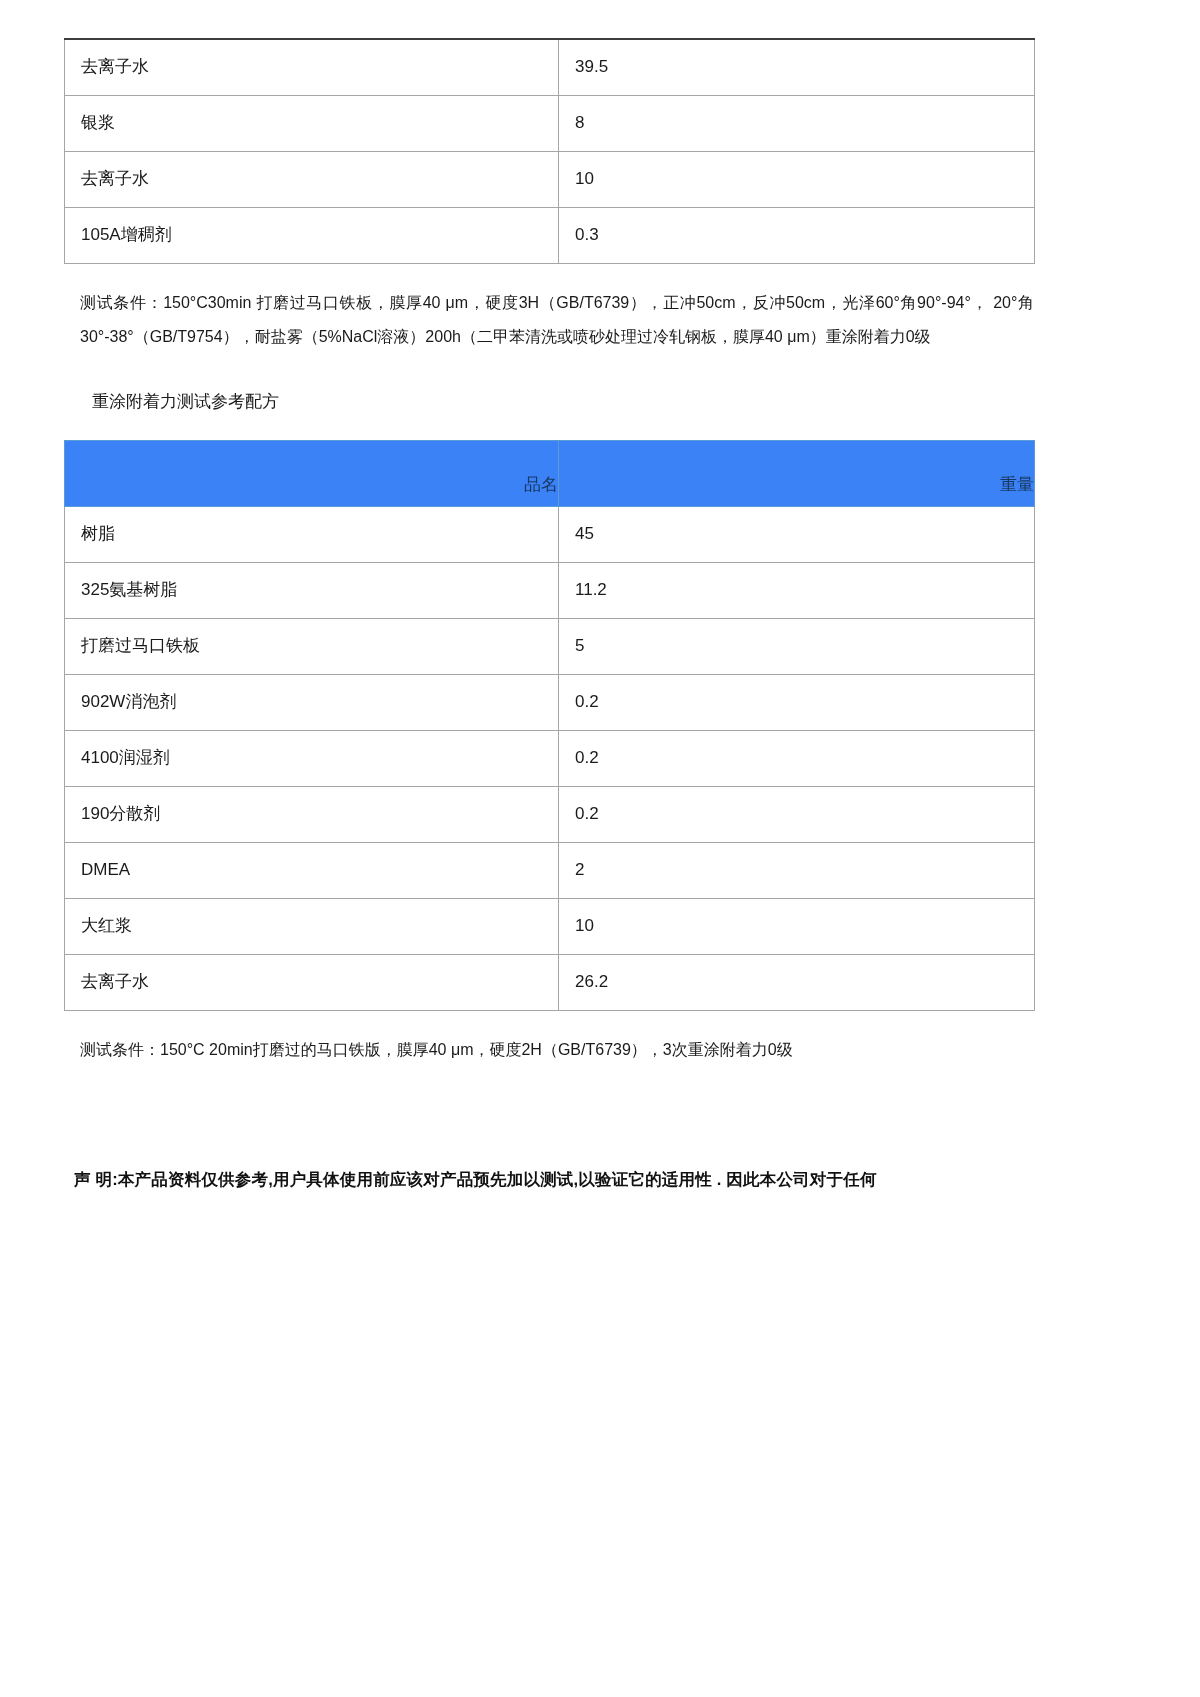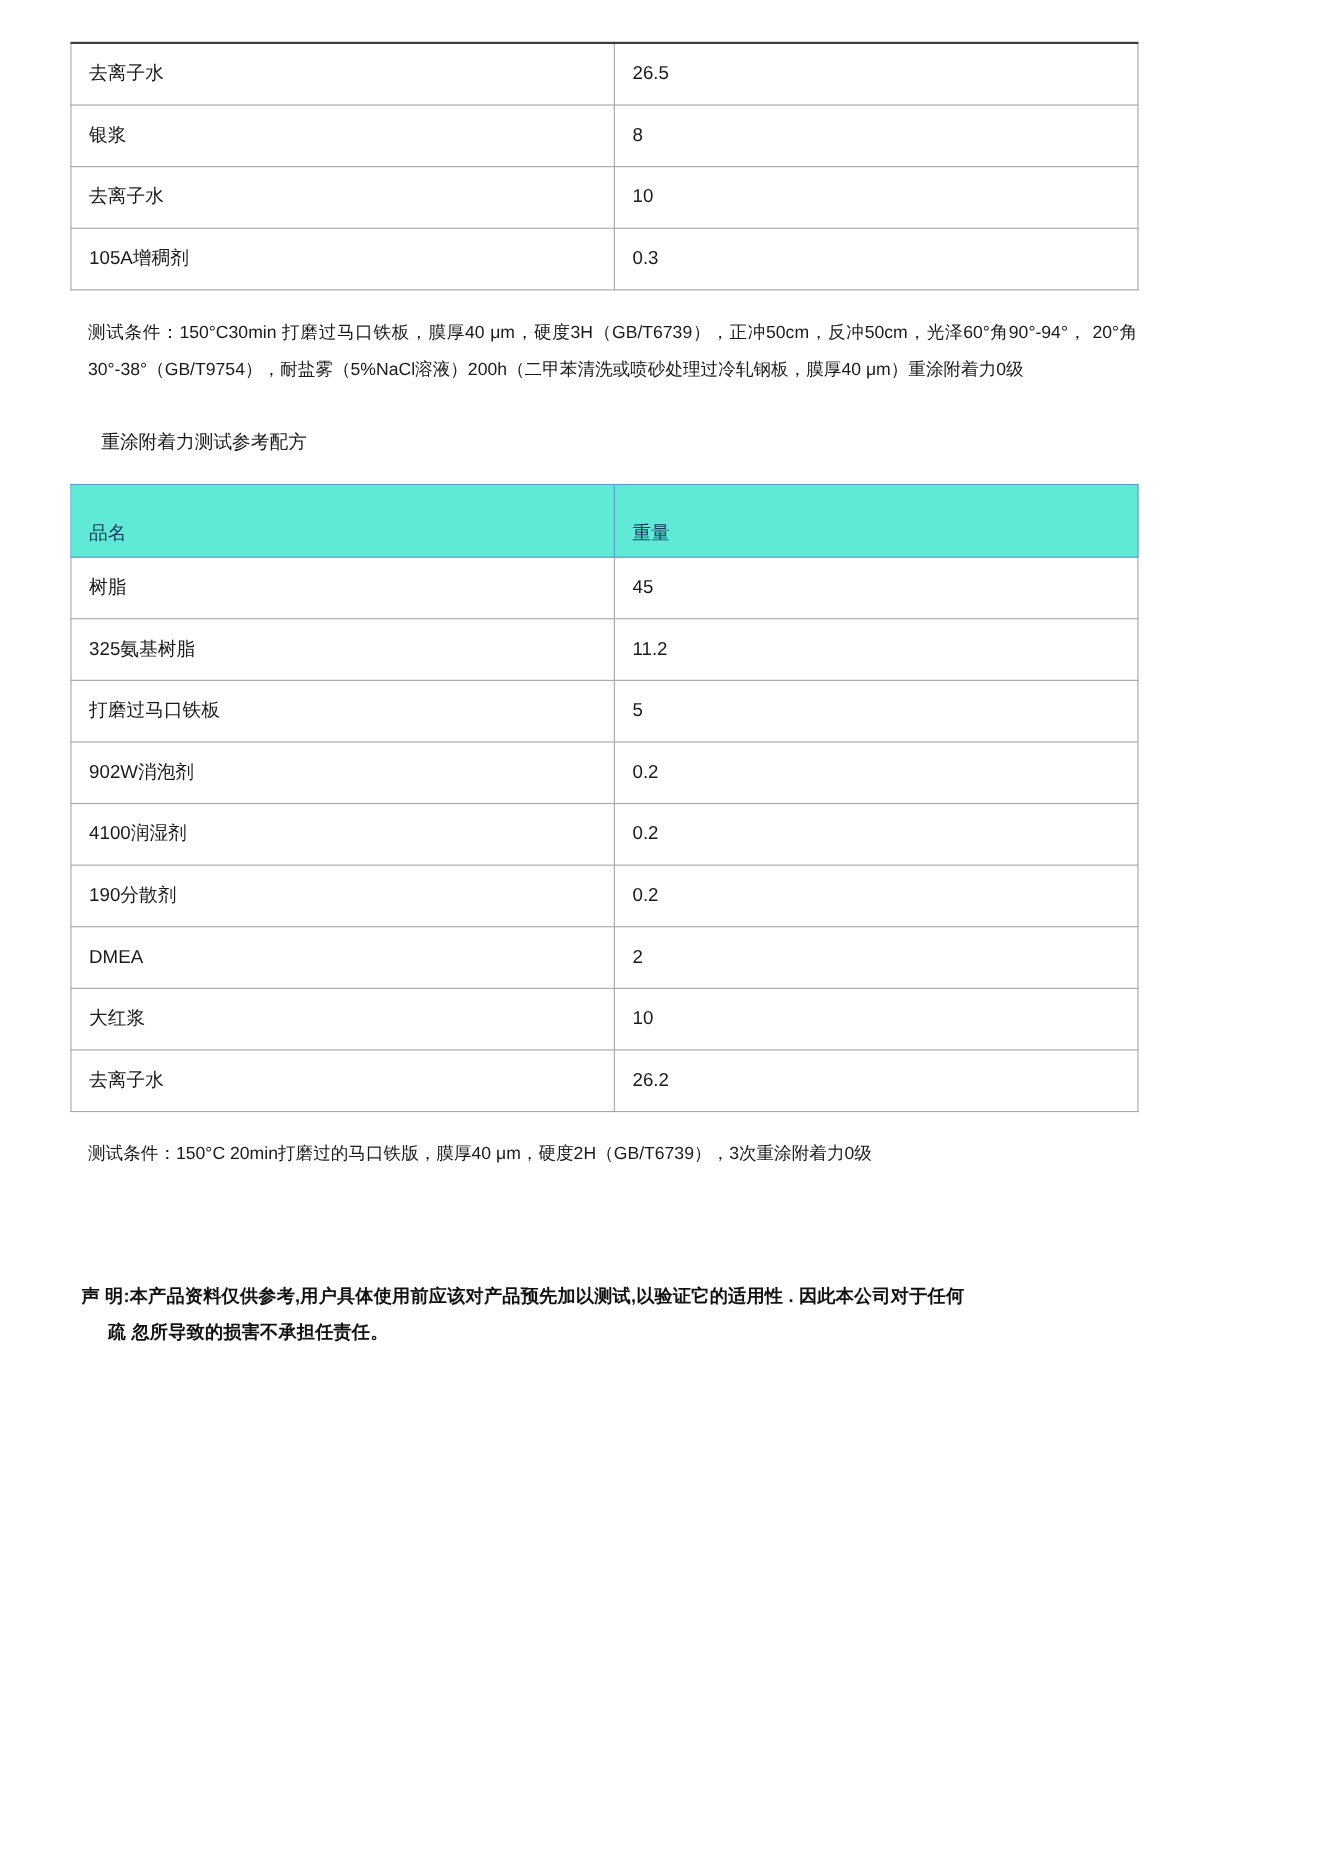--- a/index.html
+++ b/index.html
@@ -45,27 +45,28 @@
     padding: 0 0 0 16px;
     height: 55px;
     vertical-align: middle;
     font-size: 17px;
     font-weight: normal;
     text-align: left;
     line-height: 1.3;
     color: #1a1a1a;
   }
   table.formula tr.hdr th {
-    background: #5eead4;
+    background: #3b82f6;
     color: #17375e;
     border: 1px solid #5b9bd5;
     height: 55px;
     font-weight: normal;
     vertical-align: bottom;
     padding-bottom: 10px;
+    text-align: right;
   }
   .cell-indent { padding-left: 8px; }
 
   
   table.top-table { border-top: 2px solid #3d3d3d; }
 
   
   .para {
     font-size: 16px;
     line-height: 34px;
@@ -113,21 +114,21 @@
     <div class="spacer-lg"></div>
 
     <table class="formula top-table">
       <colgroup>
           <col class="c-name">
           <col class="c-weight">
         </colgroup>
       <tbody>
         <tr>
           <td>去离子水</td>
-          <td>26.5</td>
+          <td>39.5</td>
         </tr>
         <tr>
           <td>银浆</td>
           <td>8</td>
         </tr>
         <tr>
           <td>去离子水</td>
           <td>10</td>
         </tr>
         <tr>
@@ -197,17 +198,16 @@
         </tr>
       </tbody>
     </table>
 
     <div class="para-block">
       <p class="para">测试条件：150°C 20min打磨过的马口铁版，膜厚40 μm，硬度2H（GB/T6739），3次重涂附着力0级</p>
     </div>
 
     <div class="disclaimer">
       <span>声 明:本产品资料仅供参考,用户具体使用前应该对产品预先加以测试,以验证它的适用性 . 因此本公司对于任何</span>
-      <span class="line2">疏 忽所导致的损害不承担任责任。</span>
     </div>
 
   </div>
 </div>
 
 </body></html>

